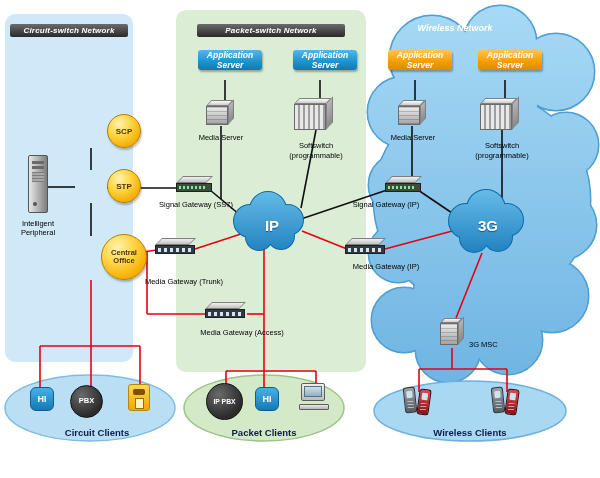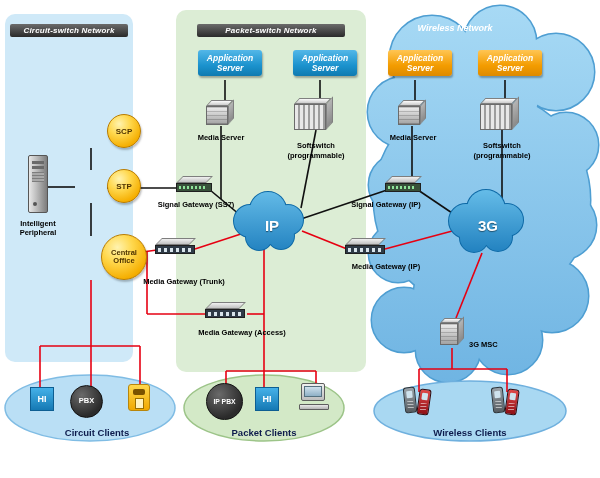--- a/index.html
+++ b/index.html
@@ -20,28 +20,28 @@
     color:#fff; font-size:9px; font-weight:bold; font-style:italic; }
 
   .gold { position:absolute; border-radius:50%;
     background:radial-gradient(circle at 35% 28%, #fff3b0 0%, #ffd84e 35%, #f5ae00 75%, #dd8f00 100%);
     border:1px solid #b97c00; box-shadow:1px 2px 2px rgba(0,0,0,.25);
     color:#4d3200; font-weight:bold; display:flex; align-items:center; justify-content:center;
     text-align:center;margin-left:33px; }
   .gold.small { width:34px; height:34px; font-size:8px; }
   .gold.large { width:46px; height:46px; font-size:7.5px; line-height:1.1; padding:3px; }
 
-  .appserver { position:absolute; width:64px; height:26px; border-radius:3px; color:#fff;
+  .appserver { position:absolute; width:64px; height:20px; border-radius:3px; color:#fff;
     font-weight:bold; font-style:italic; font-size:8.5px; line-height:1.2; display:flex;
     flex-direction:column; align-items:center; justify-content:center; text-align:center;
     box-shadow:1px 2px 2px rgba(0,0,0,.3); }
   .appserver.blue   { background:linear-gradient(#53b7e8 0%,#1b92cd 60%,#0f7ab0 100%); }
   .appserver.orange { background:linear-gradient(#ffc553 0%,#f39c00 60%,#dd8a00 100%); }
 
-  .lbl { position:absolute; font-size:7.5px; font-weight:bold; color:#000; text-align:center; line-height:1.25; }
+  .lbl { position:absolute; font-size:7.5px; font-weight:normal; color:#000; text-align:center; line-height:1.25; }
 
   .tower { position:absolute; left:28px; top:155px; width:20px; height:58px;
     background:linear-gradient(90deg,#e8e8e8 0%,#b9b9b9 45%,#7c7c7c 100%);
     border:1px solid #565656; border-radius:2px; }
   .tower i { position:absolute; display:block; }
   .tower .bay1 { left:3px; top:5px;  width:12px; height:3px; background:#6a6a6a; }
   .tower .bay2 { left:3px; top:10px; width:12px; height:3px; background:#6a6a6a; }
   .tower .grill{ left:3px; top:16px; width:12px; height:10px;
     background:repeating-linear-gradient(#7d7d7d 0 1px,#a9a9a9 1px 3px); }
   .tower .btn  { left:4px; bottom:6px; width:4px; height:4px; border-radius:50%; background:#555; }
@@ -84,21 +84,21 @@
     background:repeating-linear-gradient(90deg,#8fe39a 0 2px,transparent 2px 4px); }
   .flatdev.mg { width:48px; height:18px; }
   .flatdev.mg .ftop   { width:34px; }
   .flatdev.mg .ffront { width:40px; background:#2e3a46; }
   .flatdev.mg .ffront::after { content:""; position:absolute; left:2px; top:2px; width:34px; height:4px;
     background:repeating-linear-gradient(90deg,#d7e3ea 0 3px,transparent 3px 6px); }
 
   .cloudtext { position:absolute; width:36px; text-align:center; color:#fff; font-weight:bold;
     font-size:15px; text-shadow:0 1px 1px rgba(0,0,0,.45); }
 
-  .hibox { position:absolute; width:24px; height:24px; border-radius:0;
+  .hibox { position:absolute; width:24px; height:24px; border-radius:6px;
     background:linear-gradient(#45b1e8,#1579b4); border:1px solid #0d5e92; color:#fff;
     font-weight:bold; font-size:9px; display:flex; align-items:center; justify-content:center; }
   .darkcircle { position:absolute; border-radius:50%;
     background:radial-gradient(circle at 35% 30%, #6a6a6a, #2b2b2b 70%); border:1px solid #111;
     color:#fff; font-weight:bold; display:flex; align-items:center; justify-content:center;
     text-align:center; line-height:1.1; }
   .darkcircle.pbx   { left:70px; top:385px; width:33px; height:33px; font-size:7.5px; }
   .darkcircle.ippbx { left:206px; top:383px; width:37px; height:37px; font-size:6.8px; padding:2px; }
 
   .payphone { position:absolute; left:128px; top:384px; width:22px; height:27px; border-radius:3px;

